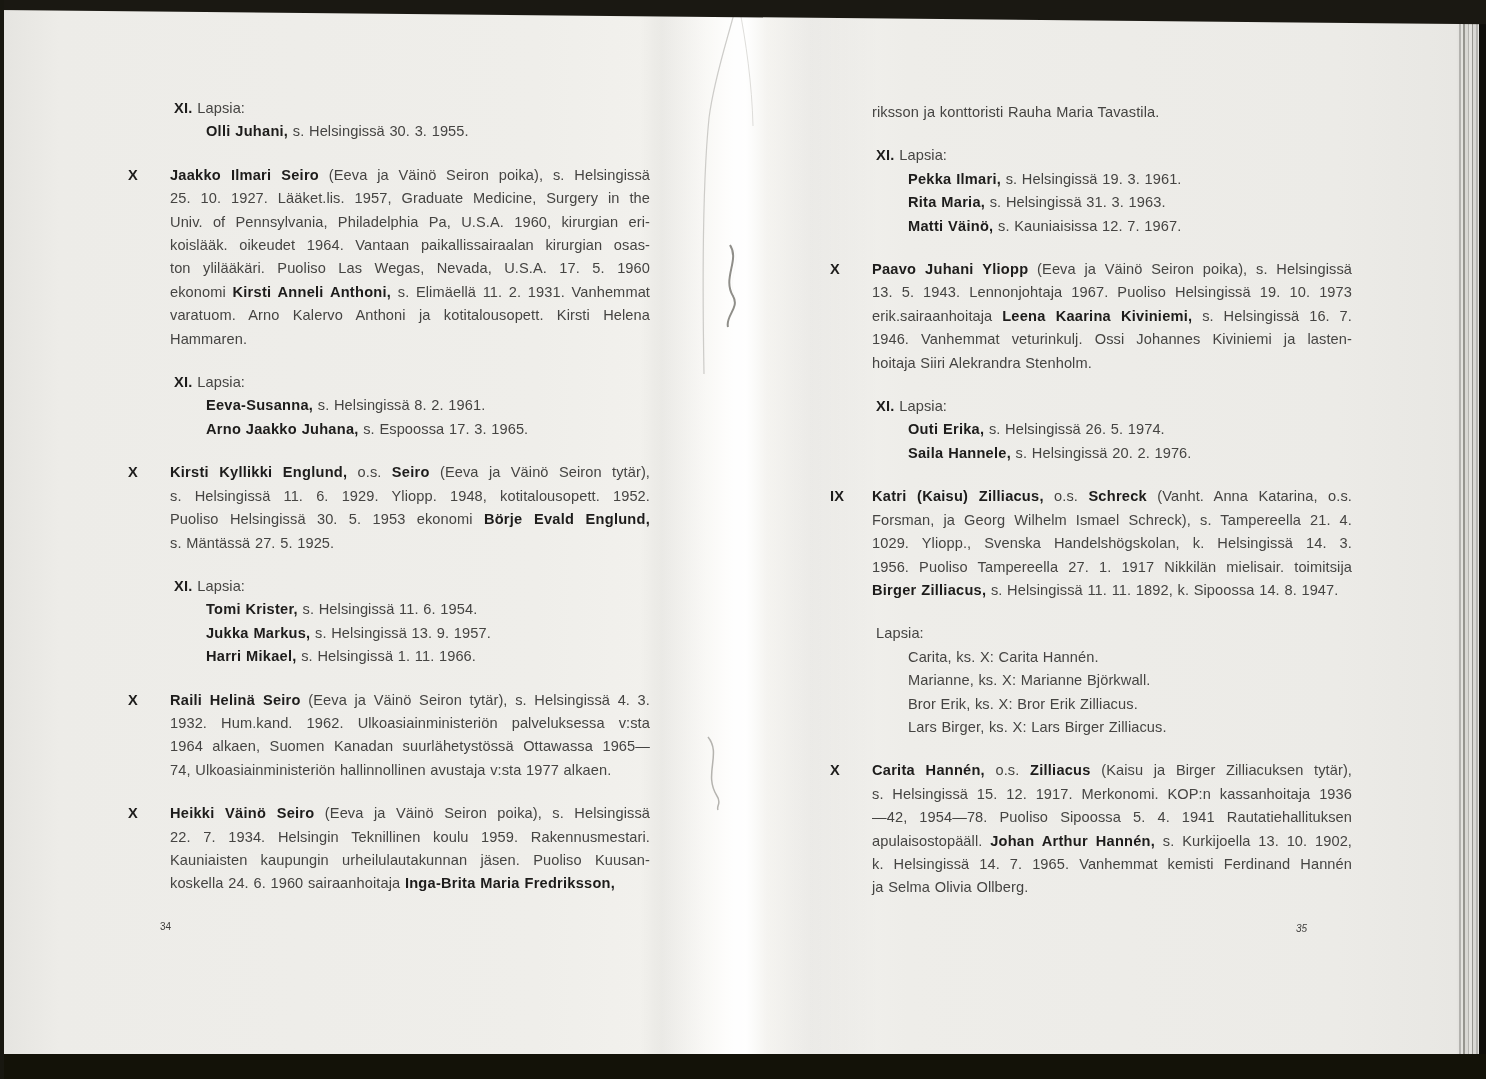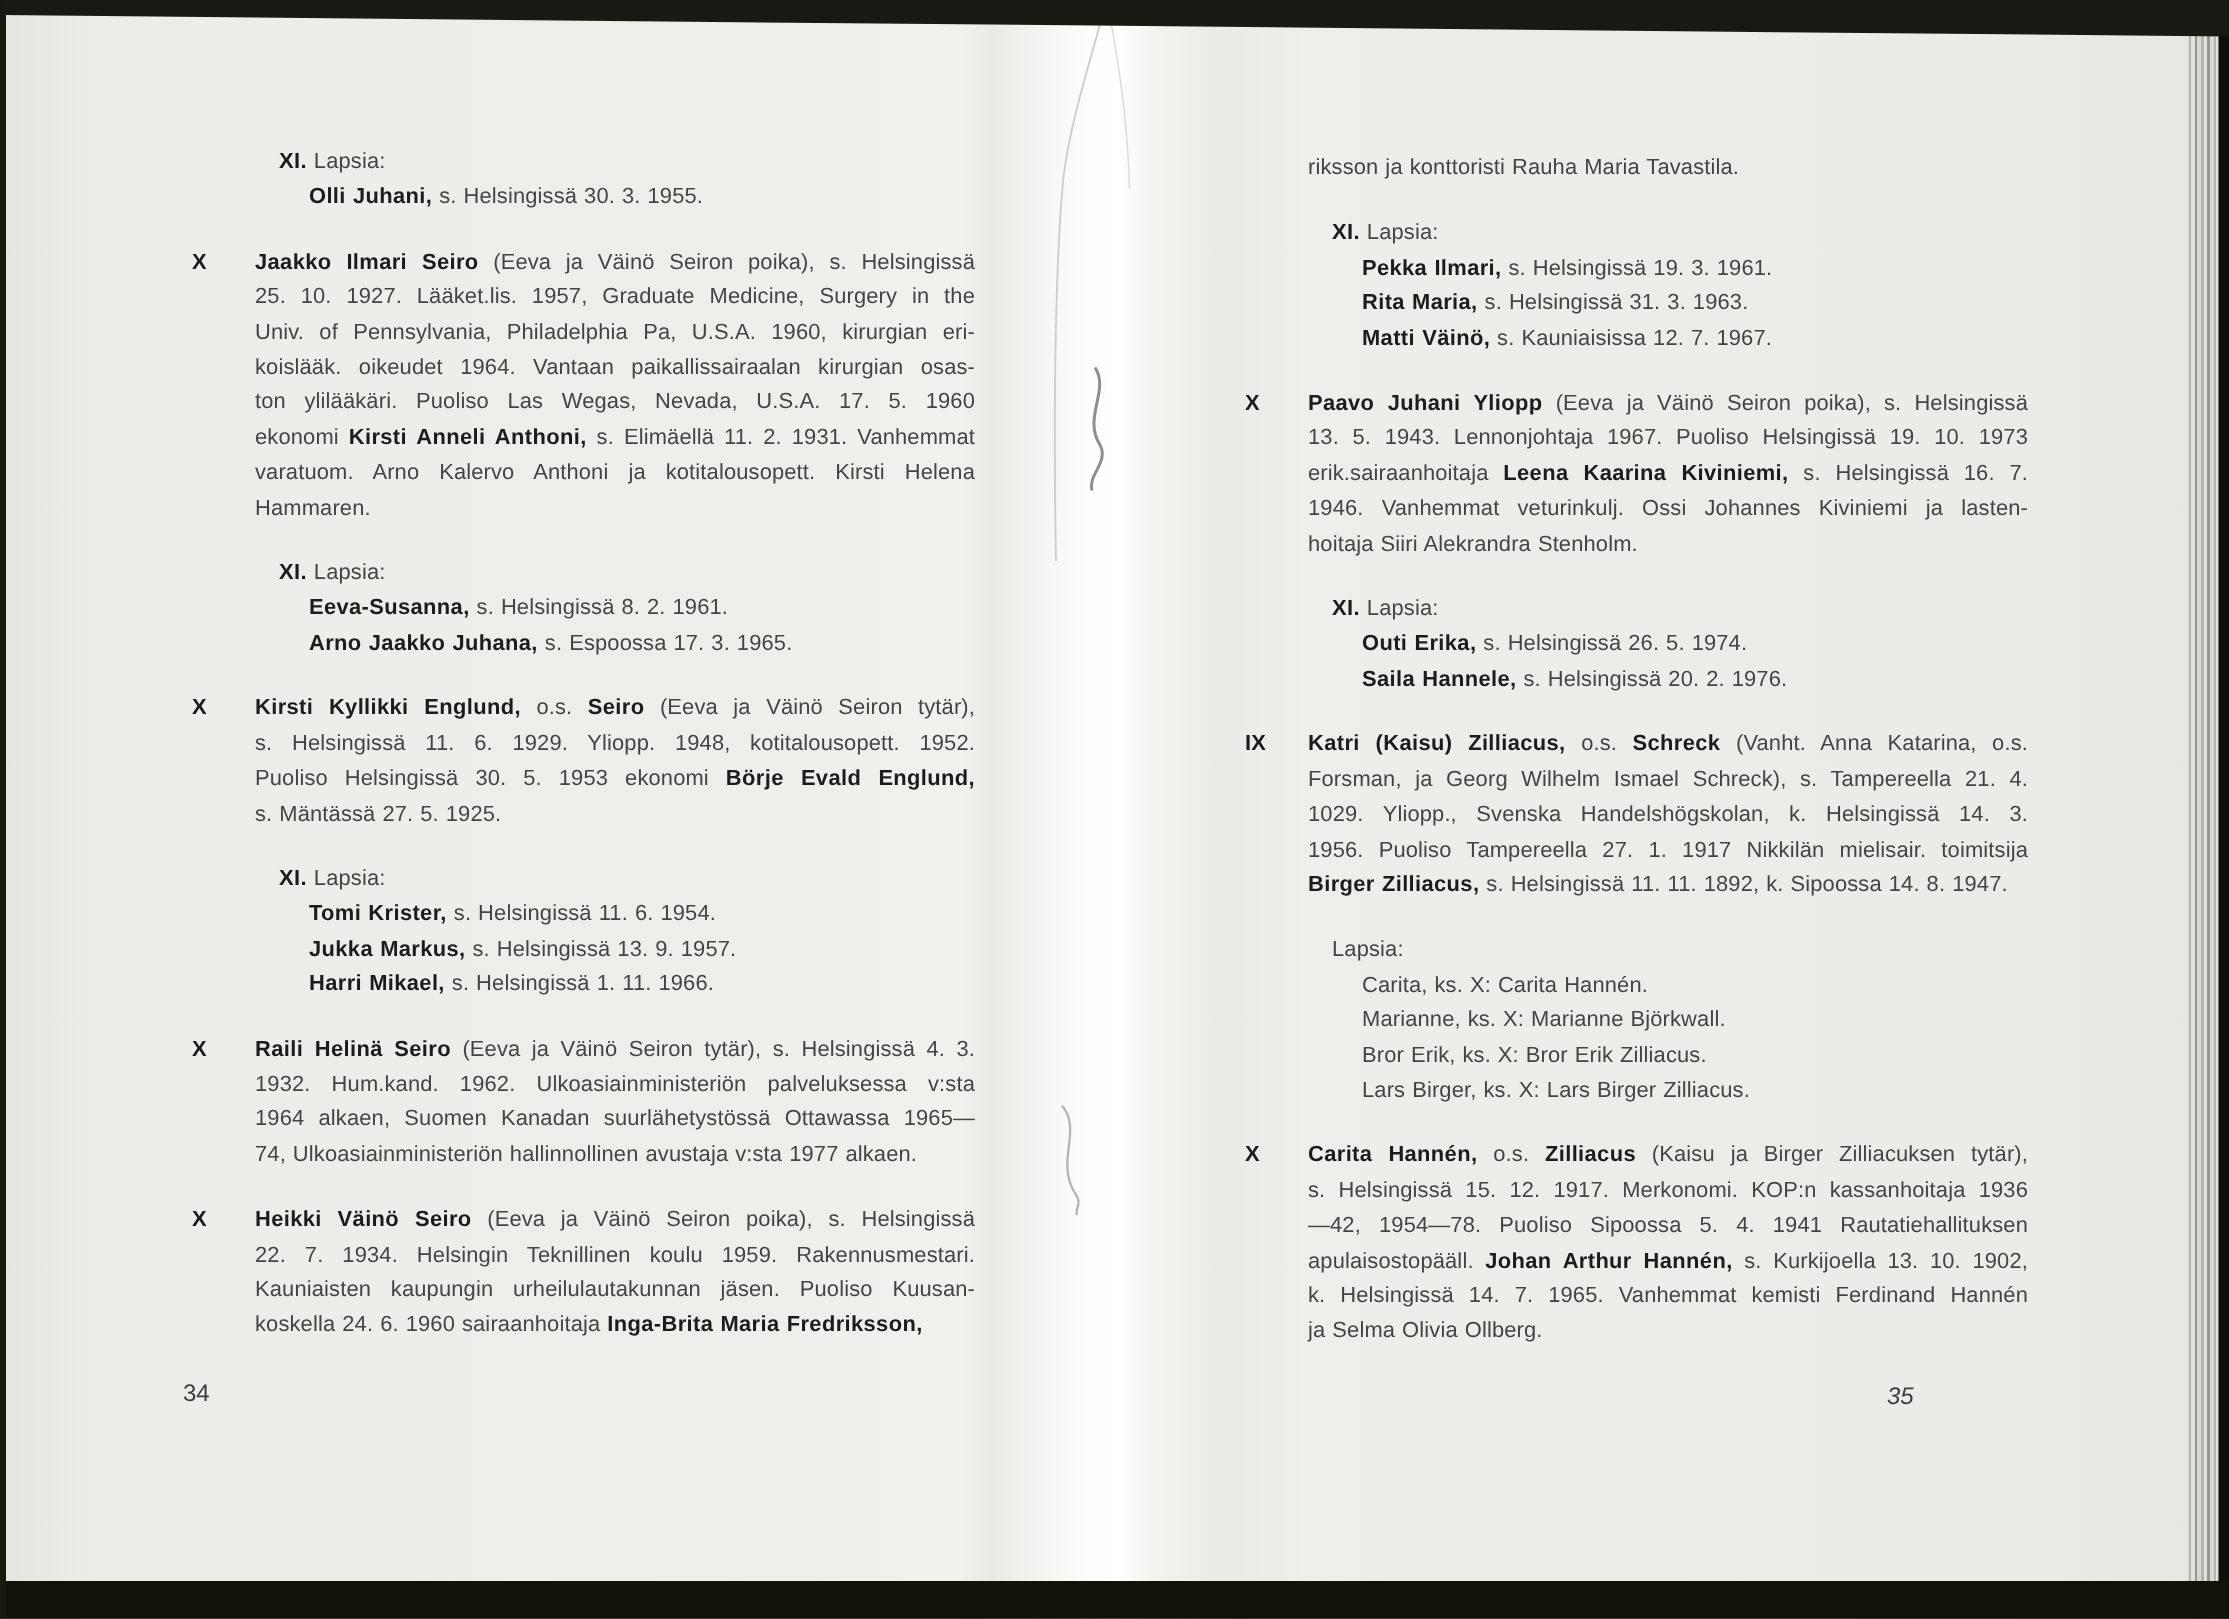--- a/index.html
+++ b/index.html
@@ -29,26 +29,26 @@
   .col{
     position:absolute;width:480px;
     font-size:14.6px;line-height:23.4px;color:#454442;
     letter-spacing:0.1px;word-spacing:0.5px;
   }
   #col-left{left:170px;top:97px;}
   #col-right{left:872px;top:101px;}
   .block{margin-top:20px;position:relative;}
   .block.first{margin-top:0;}
   .marker{position:absolute;left:-42px;top:0;font-weight:bold;color:#1d1c1b;}
-  .hdr{margin-left:16px;}
+  .hdr{margin-left:4px;}
   .child{margin-left:36px;}
   .ln{text-align:justify;text-align-last:justify;}
   .ln.last{text-align-last:left;}
   b{font-weight:bold;color:#1d1c1b;letter-spacing:0.25px;}
-  .pagenum{position:absolute;font-size:16px;color:#3e3d3b;}
+  .pagenum{position:absolute;font-size:10px;color:#3e3d3b;margin-left:38px;}
   #pn-left{left:122px;top:921px;}
   #pn-right{left:1258px;top:923px;font-style:italic;}
 </style>
 </head>
 <body>
 
 <div id="canvas">
 
   <div class="spine"></div>
 

